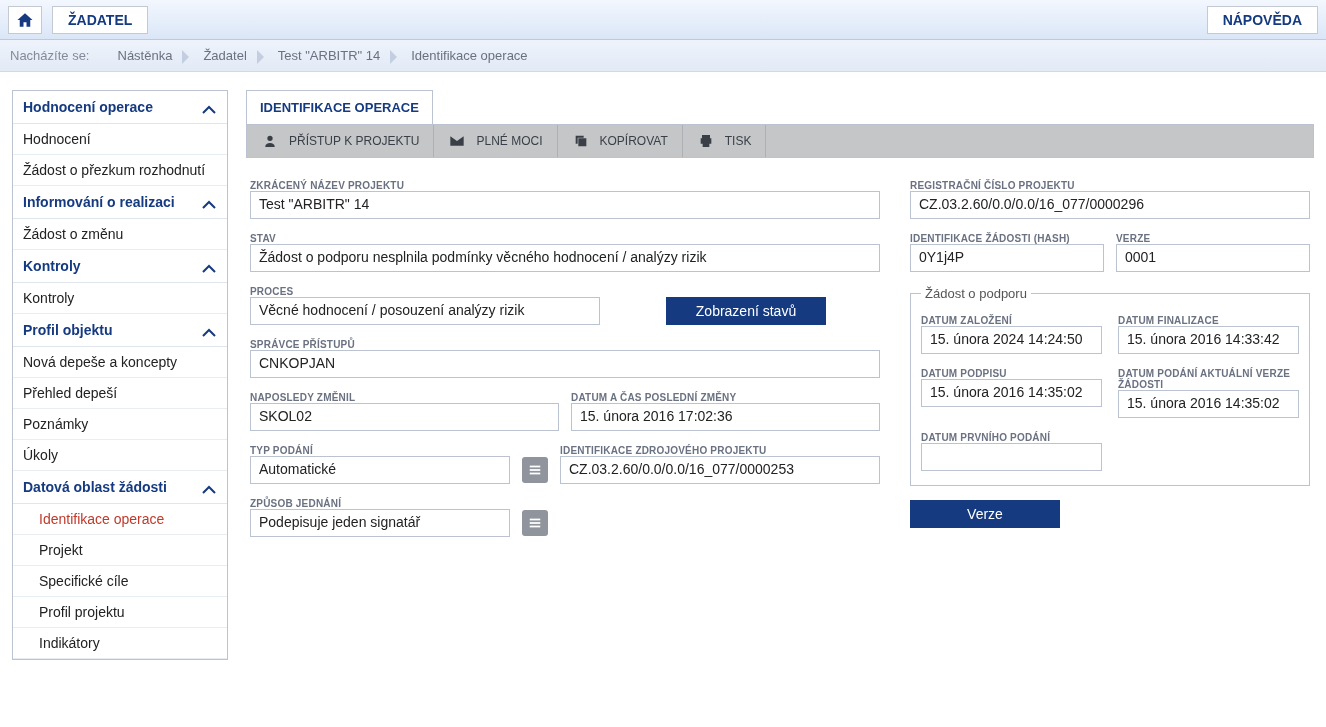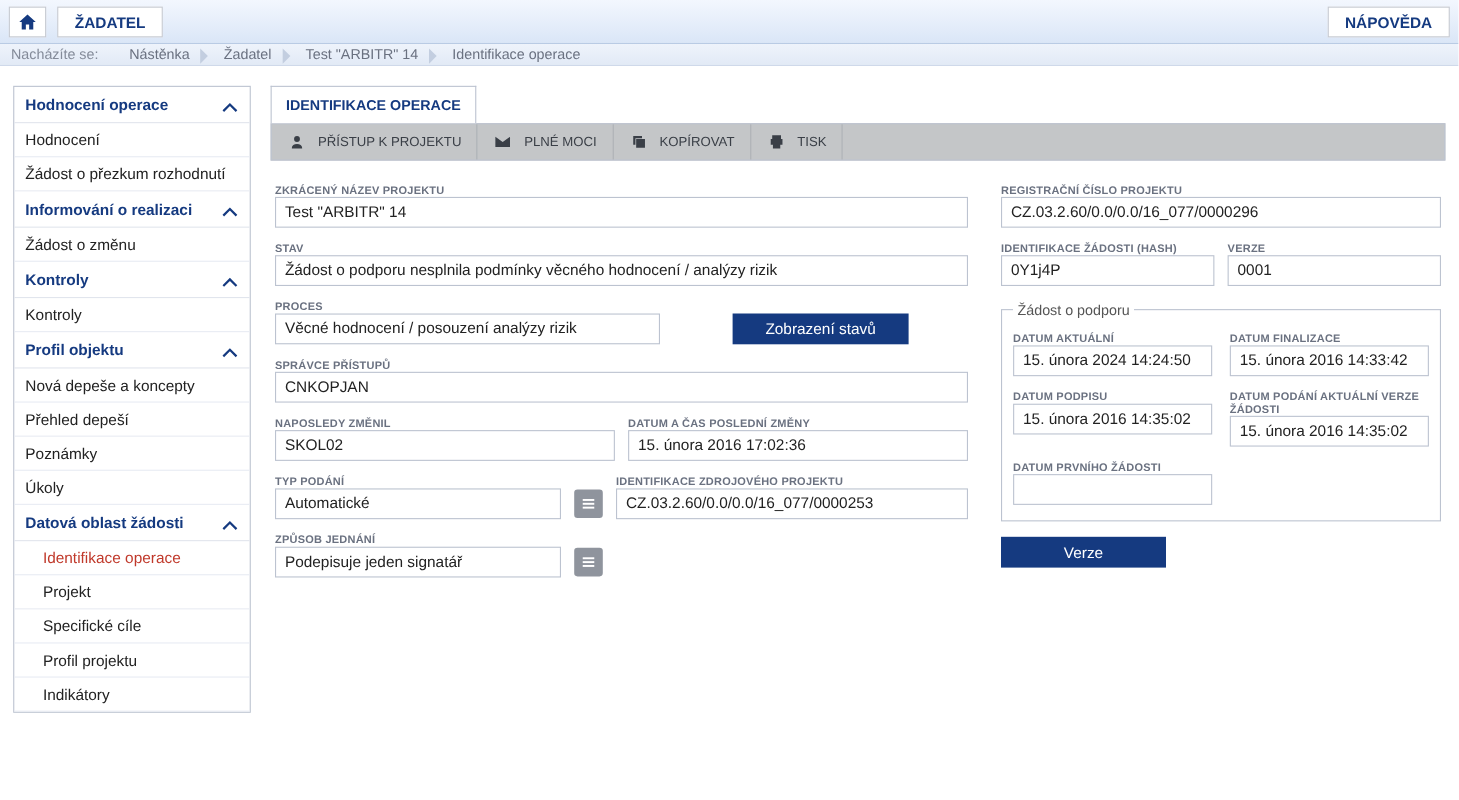--- a/index.html
+++ b/index.html
@@ -4,21 +4,21 @@
 <style>
   html,body{margin:0;padding:0;font-family:Arial,Helvetica,sans-serif;font-size:13px;color:#222;background:#fff}
   *{box-sizing:border-box}
   
   .topbar{height:40px;background:linear-gradient(#f3f7fe,#dae6f7);border-bottom:1px solid #b9cbe4;display:flex;align-items:center;padding:0 8px;gap:10px}
   .home-btn{width:34px;height:28px;border:1px solid #c5c9d1;background:#fff;display:flex;align-items:center;justify-content:center;cursor:pointer}
   .home-btn svg{width:18px;height:18px;fill:#153a80}
   .tab-btn{height:28px;padding:0 15px;border:1px solid #c5c9d1;background:#fff;color:#153a80;font-weight:bold;font-size:14px;display:flex;align-items:center;cursor:pointer}
   .help-btn{margin-left:auto}
   
-  .crumbbar{height:20px;background:linear-gradient(#eef3fb,#e2eaf6);border-bottom:1px solid #cfd9ea;padding:0 10px;display:flex;align-items:center;font-size:13px;color:#6a7180;gap:0}
+  .crumbbar{height:32px;background:linear-gradient(#eef3fb,#e2eaf6);border-bottom:1px solid #cfd9ea;padding:0 10px;display:flex;align-items:center;font-size:13px;color:#6a7180;gap:0}
   .crumb-label{color:#848b99;margin-right:18px}
   .crumb{position:relative;padding:0 17px 0 10px;color:#6a7180;margin-right:4px}
   .crumb::after{content:"";position:absolute;right:0;top:2px;width:0;height:0;border-top:7px solid transparent;border-bottom:7px solid transparent;border-left:7px solid #c3cee0}
   .crumb:last-child::after{display:none}
   
   .app{display:flex;align-items:flex-start;padding:18px 12px;gap:18px}
   .sidebar{width:230px;border:1px solid #bcc3d0;background:#fff}
   .section-head{font-weight:bold;color:#153a80;padding:8px 10px;border-bottom:1px solid #e1e5ed;display:flex;justify-content:space-between;align-items:center;cursor:pointer;font-size:14px}
   .chev{width:16px;height:10px}
   .chev svg{width:16px;height:10px;fill:none;stroke:#153a80;stroke-width:2}
@@ -226,37 +226,37 @@
           <div class="fld">
             <span class="lbl">VERZE</span>
             <div class="inp">0001</div>
           </div>
         </div>
 
         <fieldset>
           <legend>Žádost o podporu</legend>
           <div class="grid2">
             <div class="fld">
-              <span class="lbl">DATUM AKTUÁLNÍ</span>
+              <span class="lbl">DATUM ZALOŽENÍ</span>
               <div class="inp">15. února 2024 14:24:50</div>
             </div>
             <div class="fld">
               <span class="lbl">DATUM FINALIZACE</span>
               <div class="inp">15. února 2016 14:33:42</div>
             </div>
             <div class="fld">
               <span class="lbl">DATUM PODPISU</span>
               <div class="inp">15. února 2016 14:35:02</div>
             </div>
             <div class="fld">
               <span class="lbl">DATUM PODÁNÍ AKTUÁLNÍ VERZE ŽÁDOSTI</span>
               <div class="inp">15. února 2016 14:35:02</div>
             </div>
             <div class="fld">
-              <span class="lbl">DATUM PRVNÍHO ŽÁDOSTI</span>
+              <span class="lbl">DATUM PRVNÍHO PODÁNÍ</span>
               <div class="inp"></div>
             </div>
           </div>
         </fieldset>
 
         <button class="btn-primary" style="width:150px">Verze</button>
       </div>
     </div>
   </div>
 </div>

